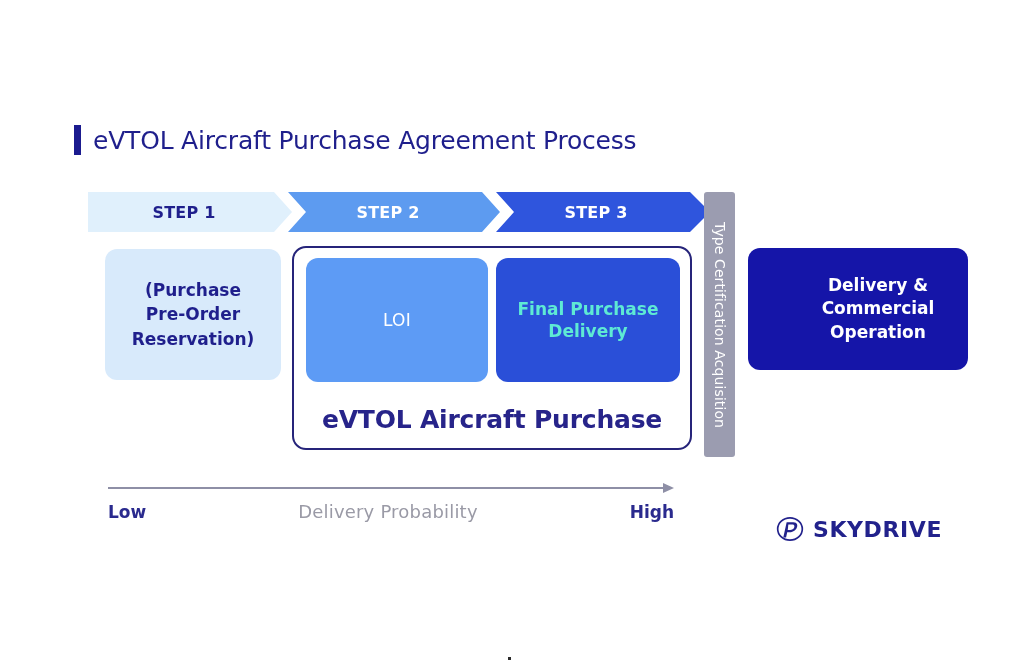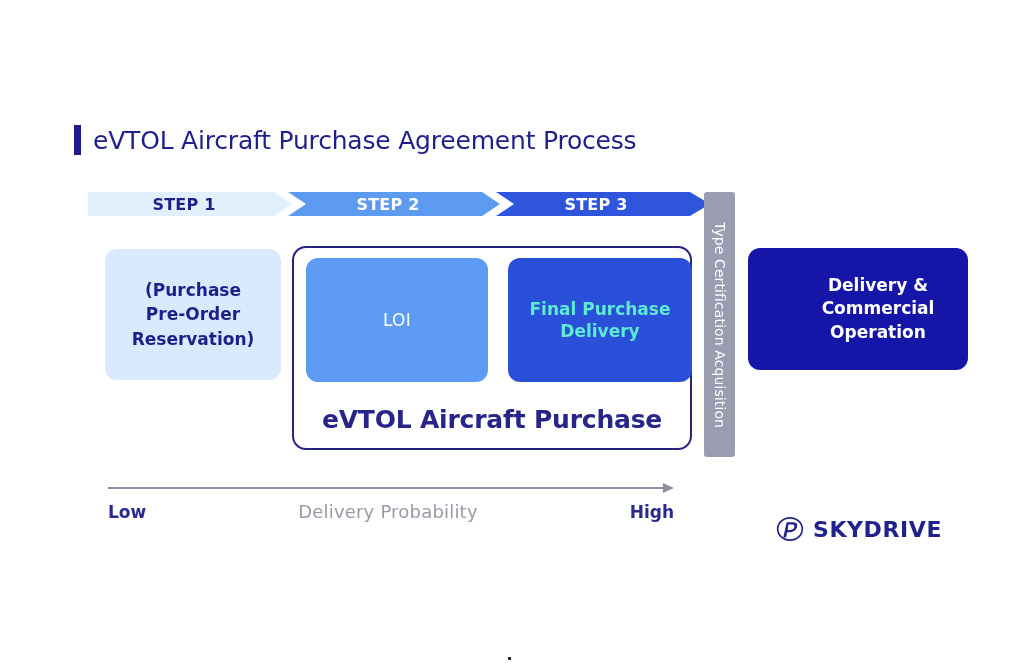--- a/index.html
+++ b/index.html
@@ -52,21 +52,21 @@
     top: 192px;
     height: 40px;
     display: flex;
     align-items: stretch;
   }
   .chev {
     position: relative;
     display: flex;
     align-items: center;
     justify-content: center;
-    height: 24px;
+    height: 40px;
     box-sizing: border-box;
     font-size: 16px;
     font-weight: bold;
     letter-spacing: 0.2px;
   }
   .chev-1 {
     width: 204px;
     background: #e0f0fc;
     color: #1f1f8c;
     clip-path: polygon(0 0, calc(100% - 18px) 0, 100% 50%, calc(100% - 18px) 100%, 0 100%);
@@ -141,21 +141,21 @@
     border: 2px solid #26247a;
     border-radius: 14px;
     box-sizing: border-box;
     background: #ffffff;
   }
   .group-inner {
     position: absolute;
     left: 12px;
     top: 10px;
     display: flex;
-    gap: 20px;
+    gap: 8px;
   }
   .card-loi {
     width: 182px;
     height: 124px;
     background: #5d9bf5;
     border-radius: 12px;
     display: flex;
     align-items: center;
     justify-content: center;
     color: #ffffff;

